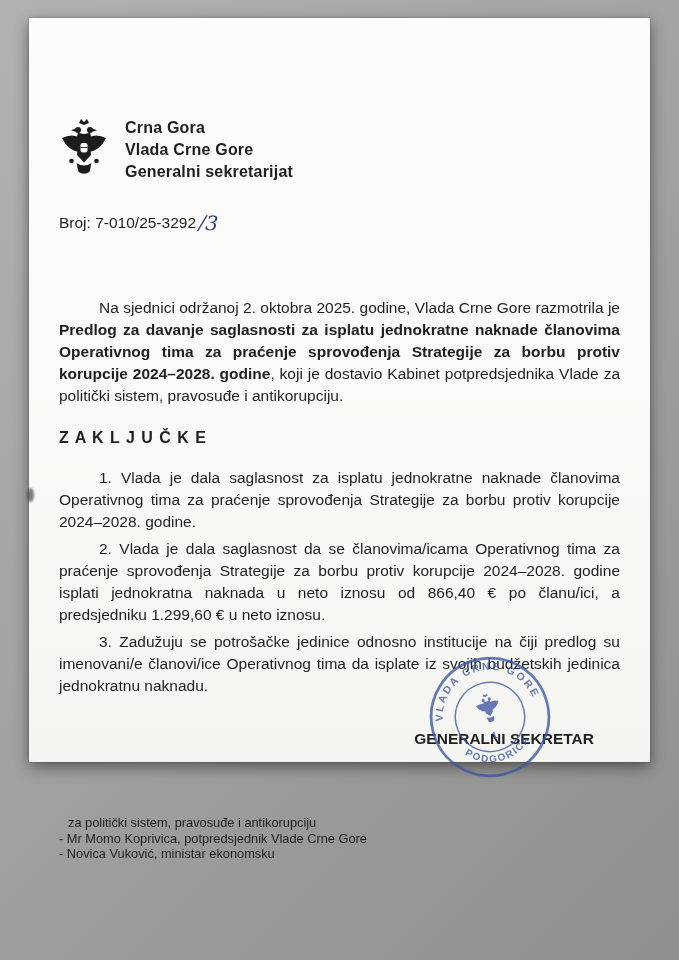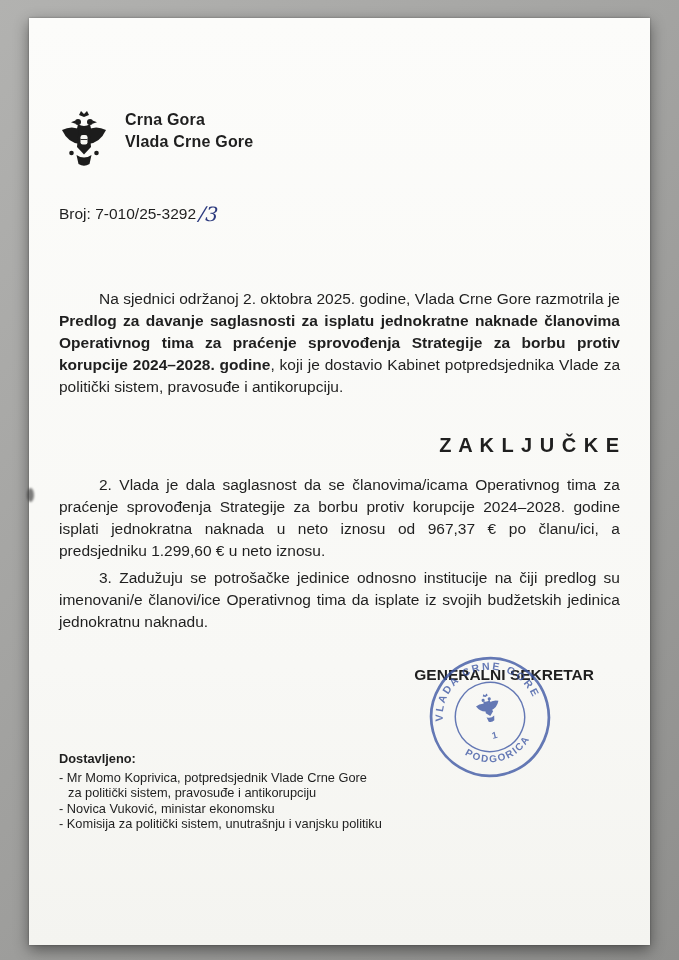--- a/index.html
+++ b/index.html
@@ -7,26 +7,26 @@
     padding: 0;
     width: 679px;
     height: 960px;
     overflow: hidden;
     background: linear-gradient(135deg, #b2b2b0 0%, #a2a2a0 45%, #8f8f8d 100%);
     font-family: "Liberation Sans", sans-serif;
   }
   .paper {
     position: relative;
     width: 621px;
-    height: 927px;
+    height: 744px;
     margin: 18px auto 15px auto;
     background: linear-gradient(180deg, #fcfcfa 0%, #f8f8f5 70%, #f4f4f0 100%);
     box-shadow: 0 5px 14px rgba(0,0,0,0.45), 0 0 2px rgba(0,0,0,0.3);
     box-sizing: border-box;
-    padding: 8px 30px;
+    padding: 16px 30px;
     color: #1f1f1f;
   }
   .smudge {
     position: absolute;
     left: -2px;
     top: 470px;
     width: 7px;
     height: 14px;
     background: #3a3a3a;
     border-radius: 50%;
@@ -68,24 +68,24 @@
   
   .bodytext {
     margin-top: 64px;
     font-size: 15.5px;
     line-height: 22px;
     text-align: justify;
   }
   .para { text-indent: 40px; margin: 0; }
   .bold-inline { font-weight: bold; }
   .heading {
-    text-align: right;
-    font-weight: bold;
-    font-size: 20px;
-    margin: 36px 0 18px 0;
+    text-align: left;
+    font-weight: bold;
+    font-size: 16px;
+    margin: 20px 0 18px 0;
     letter-spacing: 1px;
   }
   .item { text-indent: 40px; margin: 0 0 5px 0; }
   
   .signature {
     float: right;
     margin-top: 26px;
     margin-right: 26px;
     text-align: center;
     font-weight: bold;
@@ -143,35 +143,37 @@
           <circle cx="12.5" cy="45" r="2.3"></circle>
           <circle cx="37.5" cy="45" r="2.3"></circle>
         </g>
         <rect x="21.5" y="27" width="7" height="9.5" rx="2.2" fill="#f6f6f3"></rect>
         <path d="M21.5 31.5 h7" stroke="#1c1c1c" stroke-width="0.9"></path>
       </svg>
     </div>
     <div class="lh-text">
       <div class="lh-line">Crna Gora</div>
       <div class="lh-line">Vlada Crne Gore</div>
+      <div class="lh-line">Generalni sekretarijat</div>
     </div>
   </div>
 
   <div class="meta-row">
     <div>
       <span>Broj: 7-010/25-3292</span><span class="hand">/3</span>
     </div>
   </div>
 
   <div class="bodytext">
     <p class="para"><span>Na sjednici održanoj 2. oktobra 2025. godine, Vlada Crne Gore razmotrila je </span><span class="bold-inline">Predlog za davanje saglasnosti za isplatu jednokratne naknade članovima Operativnog tima za praćenje sprovođenja Strategije za borbu protiv korupcije 2024–2028. godine</span><span>, koji je dostavio Kabinet potpredsjednika Vlade za politički sistem, pravosuđe i antikorupciju.</span></p>
 
     <div class="heading">Z A K L J U Č K E</div>
 
-    <p class="item">2. Vlada je dala saglasnost da se članovima/icama Operativnog tima za praćenje sprovođenja Strategije za borbu protiv korupcije 2024–2028. godine isplati jednokratna naknada u neto iznosu od 967,37 € po članu/ici, a predsjedniku 1.299,60 € u neto iznosu.</p>
+    <p class="item">1. Vlada je dala saglasnost za isplatu jednokratne naknade članovima Operativnog tima za praćenje sprovođenja Strategije za borbu protiv korupcije 2024–2028. godine.</p>
+    <p class="item">2. Vlada je dala saglasnost da se članovima/icama Operativnog tima za praćenje sprovođenja Strategije za borbu protiv korupcije 2024–2028. godine isplati jednokratna naknada u neto iznosu od 866,40 € po članu/ici, a predsjedniku 1.299,60 € u neto iznosu.</p>
     <p class="item">3. Zadužuju se potrošačke jedinice odnosno institucije na čiji predlog su imenovani/e članovi/ice Operativnog tima da isplate iz svojih budžetskih jedinica jednokratnu naknadu.</p>
   </div>
 
   <div class="signature">
     <div>GENERALNI SEKRETAR</div>
   </div>
 
   <div class="stamp">
     <svg width="126" height="126" viewBox="0 0 120 120">
       <circle cx="60" cy="60" r="56" fill="none" stroke="#3b55a3" stroke-width="2.6"></circle>
@@ -194,19 +196,17 @@
         <path d="M3 22 q10 -5 19 0 l-1 14 q-12 -1 -18 -14 z"></path>
         <path d="M47 22 q-10 -5 -19 0 l1 14 q12 -1 18 -14 z"></path>
         <path d="M19.5 22 h11 l1.5 17 -7 7.5 -7 -7.5 z"></path>
         <path d="M17.5 47 q7.5 5 15 0 l-2 9 q-5.5 3.5 -11 0 z"></path>
       </g>
       <text x="60" y="81" text-anchor="middle" font-size="9">1</text>
     </svg>
   </div>
 
   <div class="distribution">
-    <div class="dist-label">Dostavljeno:</div>
+    <div class="dist-line cont">za politički sistem, pravosuđe i antikorupciju</div>
     <div class="dist-line">- Mr Momo Koprivica, potpredsjednik Vlade Crne Gore</div>
-    <div class="dist-line cont">za politički sistem, pravosuđe i antikorupciju</div>
     <div class="dist-line">- Novica Vuković, ministar ekonomsku</div>
-    <div class="dist-line">- Komisija za politički sistem, unutrašnju i vanjsku politiku</div>
   </div>
 </div>
 
 </body></html>

